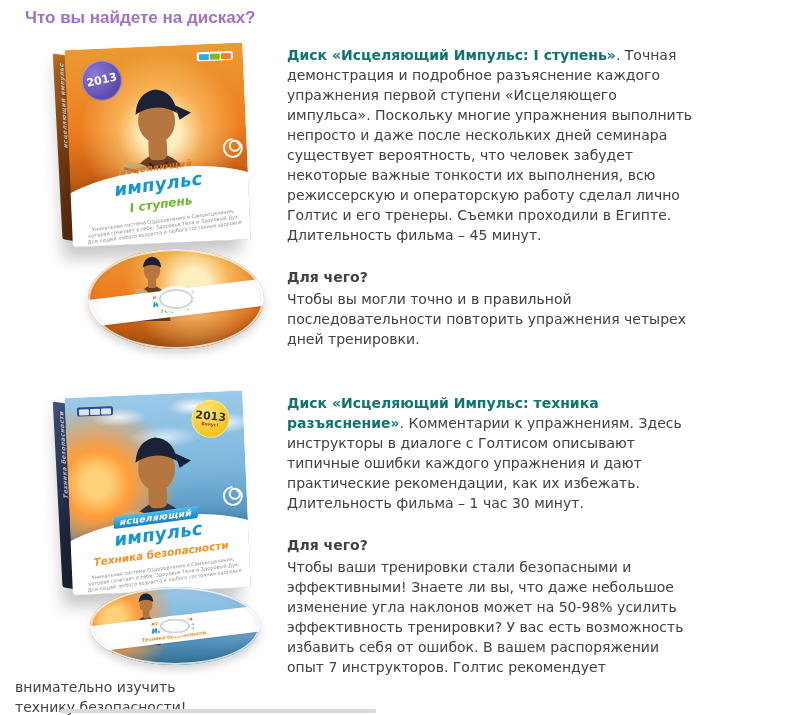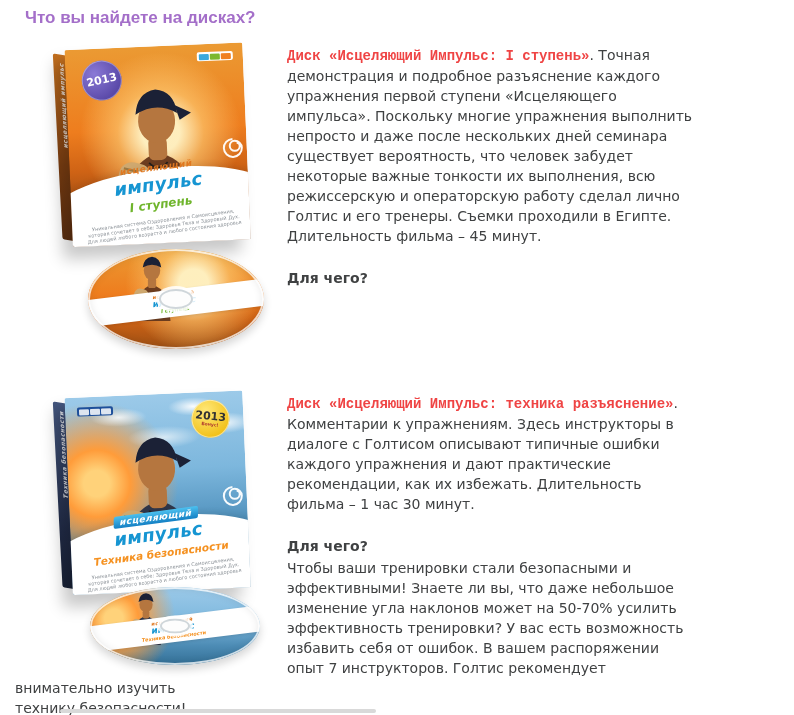--- a/index.html
+++ b/index.html
@@ -3,21 +3,21 @@
 <meta charset="utf-8">
 <style>
   html,body{margin:0;padding:0;background:#fff;}
   .page{position:relative;width:700px;height:715px;box-sizing:border-box;
         padding:8px 15px 0;background:#fff;overflow:hidden;
         font-family:"DejaVu Sans",sans-serif;color:#3f4142;}
   h1.page-heading{font-family:"Liberation Sans",sans-serif;font-weight:bold;
         font-size:17px;color:#a46fc9;margin:0 0 17px 10px;}
   
   .para{width:680px;font-size:14px;line-height:20px;margin:0 0 22px;}
-  .para b{color:#ef4444;font-family:Liberation Mono, monospace;}
+  .para b{color:#0f766e;}
   .purpose-head{width:680px;font-size:14px;line-height:20px;font-weight:bold;margin:0 0 2px;}
   .purpose-para{width:680px;font-size:14px;line-height:20px;margin:0;}
   .tail{clear:left;width:680px;font-size:14px;line-height:20px;margin:0;}
   .section-2{clear:left;padding-top:34px;}
   
   .media{float:left;width:225px;margin:2px 22px 0 25px;}
   .media-1{padding-bottom:10px;}
   .box3d{position:relative;width:225px;height:206px;}
   .spine{position:absolute;left:13px;top:10px;width:22px;height:186px;
          transform:rotate(-3deg) skewY(12deg);transform-origin:right top;border-radius:2px 0 0 2px;}
@@ -161,20 +161,21 @@
           <div class="disc-pre">исцеляющий</div>
           <div class="disc-title">импульс</div>
           <div class="disc-sub-1">I ступень</div>
         </div>
         <div class="hole hole-1"></div>
       </div>
     </div>
 
     <p class="para"><b>Диск «Исцеляющий Импульс: I ступень»</b><span>. Точная демонстрация и подробное разъяснение каждого упражнения первой ступени «Исцеляющего импульса». Поскольку многие упражнения выполнить непросто и даже после нескольких дней семинара существует вероятность, что человек забудет некоторые важные тонкости их выполнения, всю режиссерскую и операторскую работу сделал лично Голтис и его тренеры. Съемки проходили в Египте. Длительность фильма – 45 минут.</span></p>
     <p class="purpose-head">Для чего?</p>
+    <p class="purpose-para">Чтобы вы могли точно и в правильной последовательности повторить упражнения четырех дней тренировки.</p>
   </div>
 
   <div class="section-2">
     <div class="media media-2">
       <div class="box3d">
         <div class="spine spine-2">
           <span>Техника безопасности</span>
         </div>
         <div class="front front-2">
           <div class="clouds"></div>
@@ -226,18 +227,18 @@
           <div class="disc-pre">исцеляющий</div>
           <div class="disc-title">импульс</div>
           <div class="disc-sub-2">Техника безопасности</div>
         </div>
         <div class="hole hole-2"></div>
       </div>
     </div>
 
     <p class="para"><b>Диск «Исцеляющий Импульс: техника разъяснение»</b><span>. Комментарии к упражнениям. Здесь инструкторы в диалоге с Голтисом описывают типичные ошибки каждого упражнения и дают практические рекомендации, как их избежать. Длительность фильма – 1 час 30 минут.</span></p>
     <p class="purpose-head">Для чего?</p>
-    <p class="purpose-para">Чтобы ваши тренировки стали безопасными и эффективными! Знаете ли вы, что даже небольшое изменение угла наклонов может на 50-70% усилить эффективность тренировки? У вас есть возможность избавить себя от ошибок. В вашем распоряжении опыт 7 инструкторов. Голтис рекомендует внимательно изучить</p>
+    <p class="purpose-para">Чтобы ваши тренировки стали безопасными и эффективными! Знаете ли вы, что даже небольшое изменение угла наклонов может на 50-98% усилить эффективность тренировки? У вас есть возможность избавить себя от ошибок. В вашем распоряжении опыт 7 инструкторов. Голтис рекомендует внимательно изучить</p>
     <p class="tail">технику безопасности!</p>
   </div>
 
   <div class="bottom-bar"></div>
 </div>
 
 </body></html>

